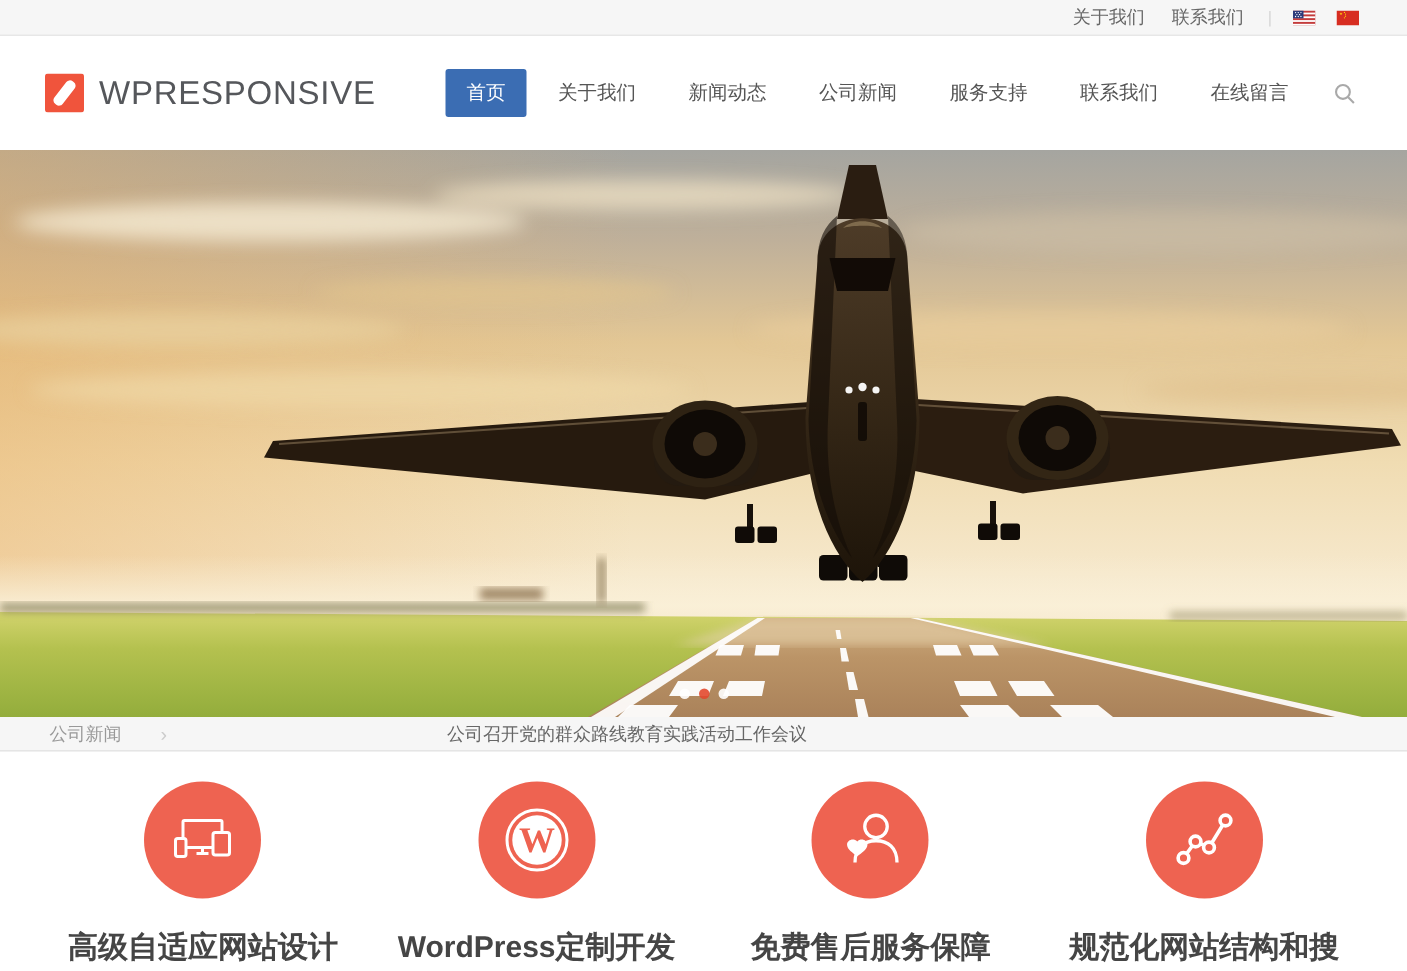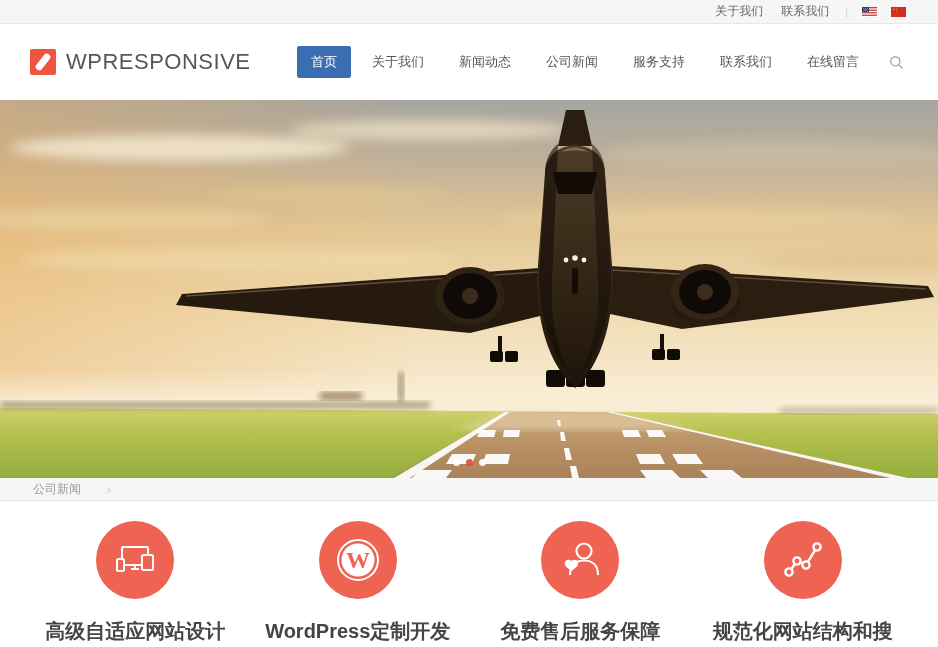--- a/index.html
+++ b/index.html
@@ -258,20 +258,21 @@
   <div class="dots">
     <span class="dot"></span>
     <span class="dot active"></span>
     <span class="dot"></span>
   </div>
 </div>
 
 <div class="ticker">
   <span class="ticker-cat">公司新闻</span>
   <span class="ticker-chevron">›</span>
+  <a href="#" class="ticker-headline">公司召开党的群众路线教育实践活动工作会议</a>
 </div>
 
 <div class="features">
 
   <div class="feature">
     <div class="feature-circle">
       <svg width="46" height="46" viewBox="0 0 46 46" fill="none" stroke="#fff" stroke-width="2">
         <rect x="10" y="10" width="26" height="18" rx="1"></rect>
         <line x1="19" y1="32" x2="27" y2="32"></line>
         <line x1="23" y1="28" x2="23" y2="32"></line>

